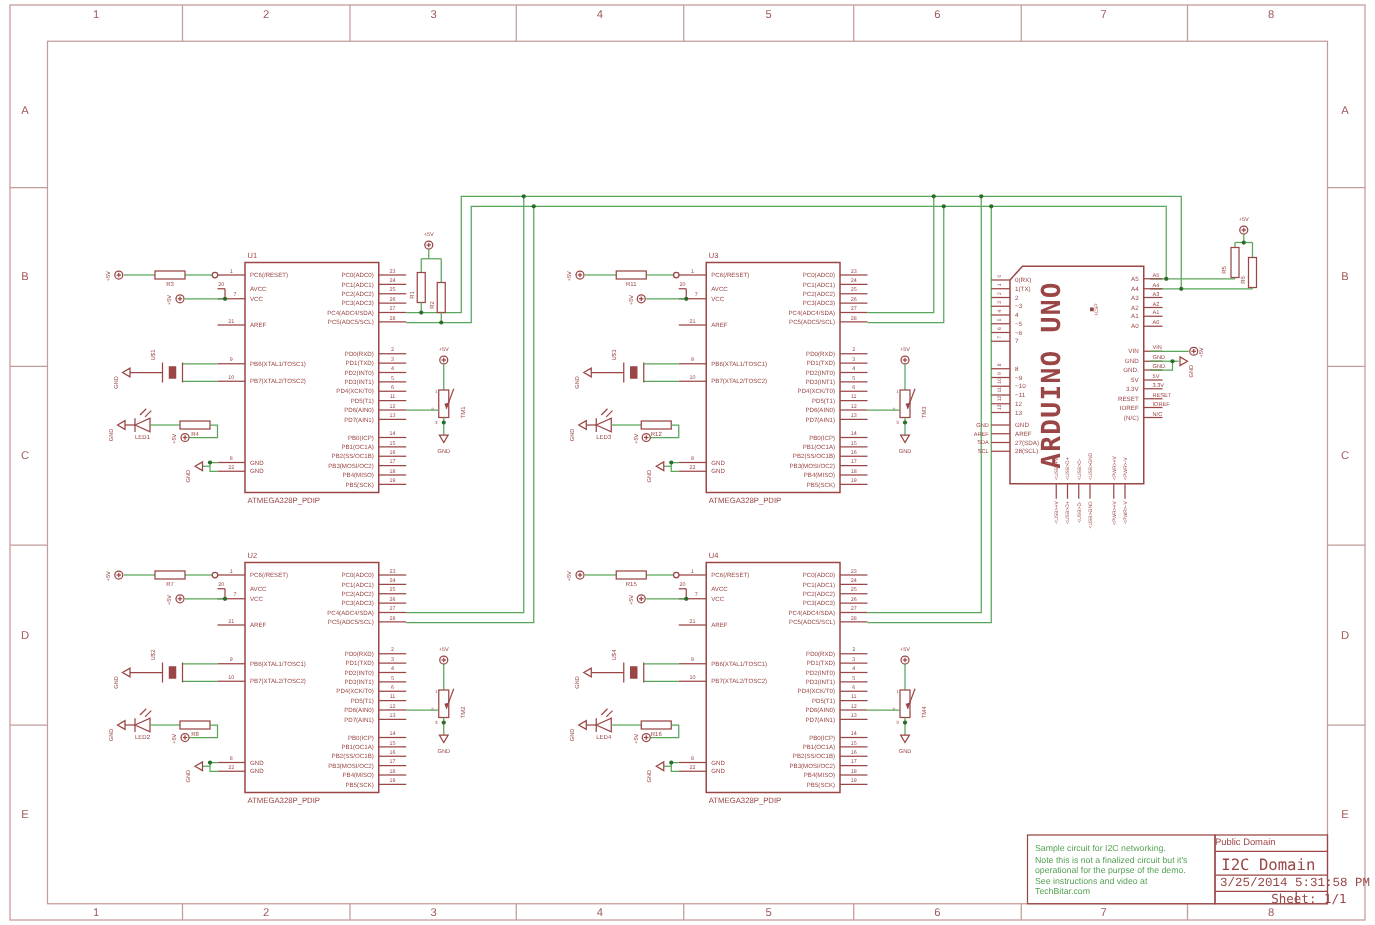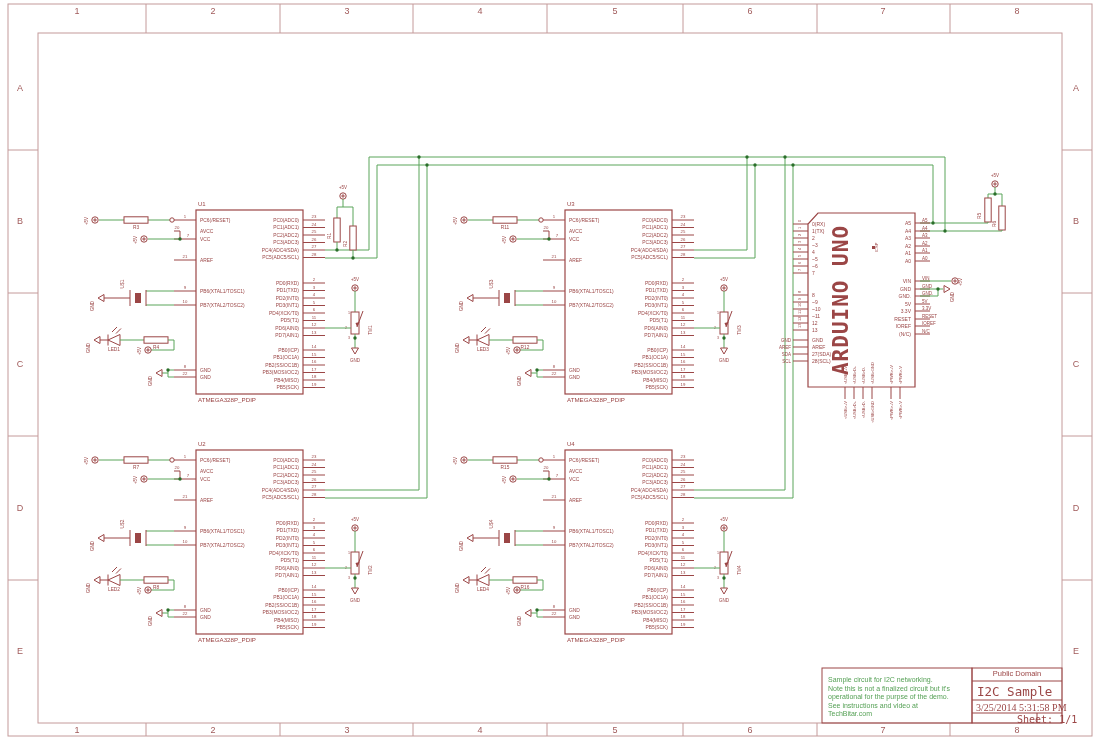--- a/index.html
+++ b/index.html
@@ -1,22 +1,22 @@
 <!DOCTYPE html>
 <html><head>
 <meta charset="utf-8">
 <style>
   html,body{margin:0;padding:0;background:#fff;}
   .sheet{position:relative;width:1100px;height:740px;background:#ffffff;overflow:hidden;
          font-family:"Liberation Sans",sans-serif;}
   svg{position:absolute;left:0;top:0;}
   .tb{position:absolute;color:#9b4646;white-space:nowrap;}
-  .tb-license{left:972px;top:669px;width:90px;text-align:center;font-size:7.5px;}
+  .tb-license{left:972px;top:669px;width:90px;text-align:left;font-size:7.5px;}
   .tb-title{left:977px;top:684px;font-size:12.5px;font-family:"DejaVu Sans Mono",monospace;}
-  .tb-date{left:976px;top:702px;font-size:10px;font-family:Liberation Serif, serif;text-align:center;}
+  .tb-date{left:976px;top:702px;font-size:10px;font-family:Liberation Mono, monospace;text-align:center;}
   .tb-sheet{left:977px;top:714px;font-size:10px;font-family:"DejaVu Sans Mono",monospace;margin-left:40px;}
   .tb-notes{left:828px;top:676px;width:142px;font-size:7px;line-height:8.6px;color:#56a156;}
 </style>
 </head>
 <body>
 
 <div class="sheet">
   <svg id="schematic" width="1100" height="740" viewBox="0 0 1100 740">
       <g>
         <line x1="146" y1="4" x2="146" y2="33" stroke="#c49a9a" stroke-width="1"></line>
@@ -989,21 +989,21 @@
           <circle cx="938" cy="289" r="1.7" fill="#2a6e2a"></circle>
           <g>
             <polygon points="950,289 944,285.5 944,292.5" fill="none" stroke="#9b4646"></polygon>
             <text x="954" y="297" font-size="4.5" fill="#9b4646" text-anchor="middle" transform="rotate(-90 954 297)">GND</text>
           </g>
         </g>
       </g>
     </svg>
 
   <div class="tb tb-license">Public Domain</div>
-  <div class="tb tb-title">I2C Sample</div>
+  <div class="tb tb-title">I2C Domain</div>
   <div class="tb tb-date">3/25/2014 5:31:58 PM</div>
   <div class="tb tb-sheet">Sheet: 1/1</div>
   <div class="tb tb-notes" id="tb-notes">
       <div>Sample circuit for I2C networking.</div>
       <div>Note this is not a finalized circuit but it's</div>
       <div>operational for the purpse of the demo.</div>
       <div>See instructions and video at</div>
       <div>TechBitar.com</div>
     </div>
 </div>

